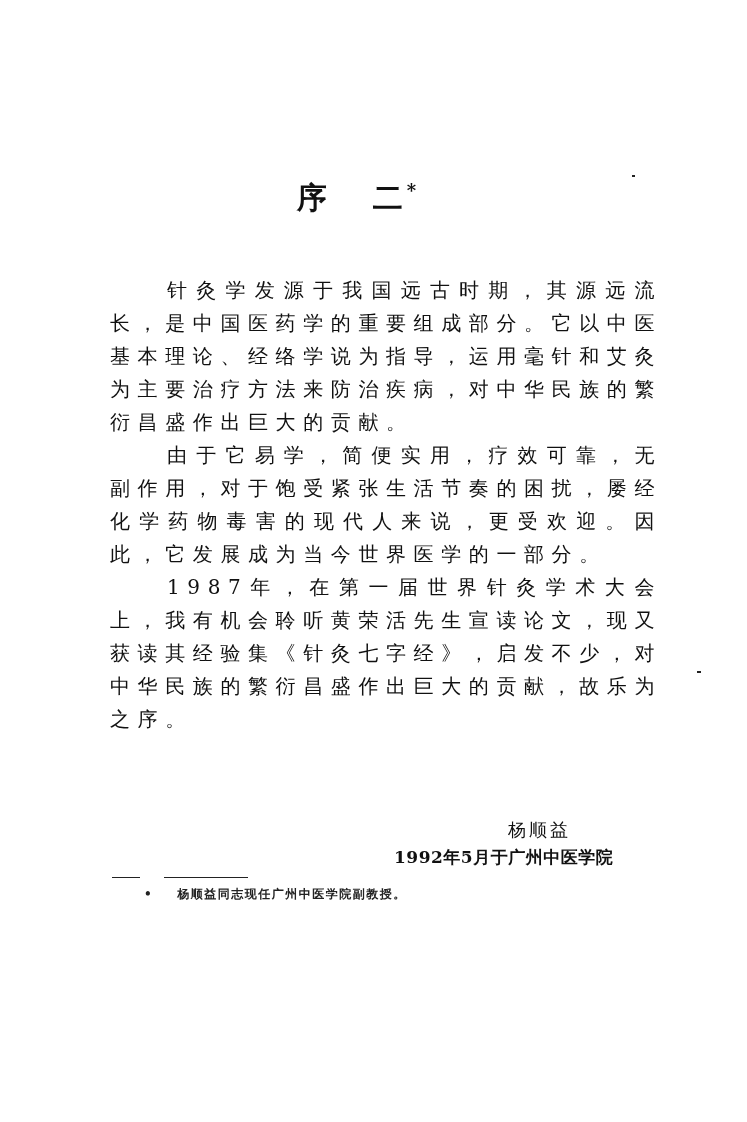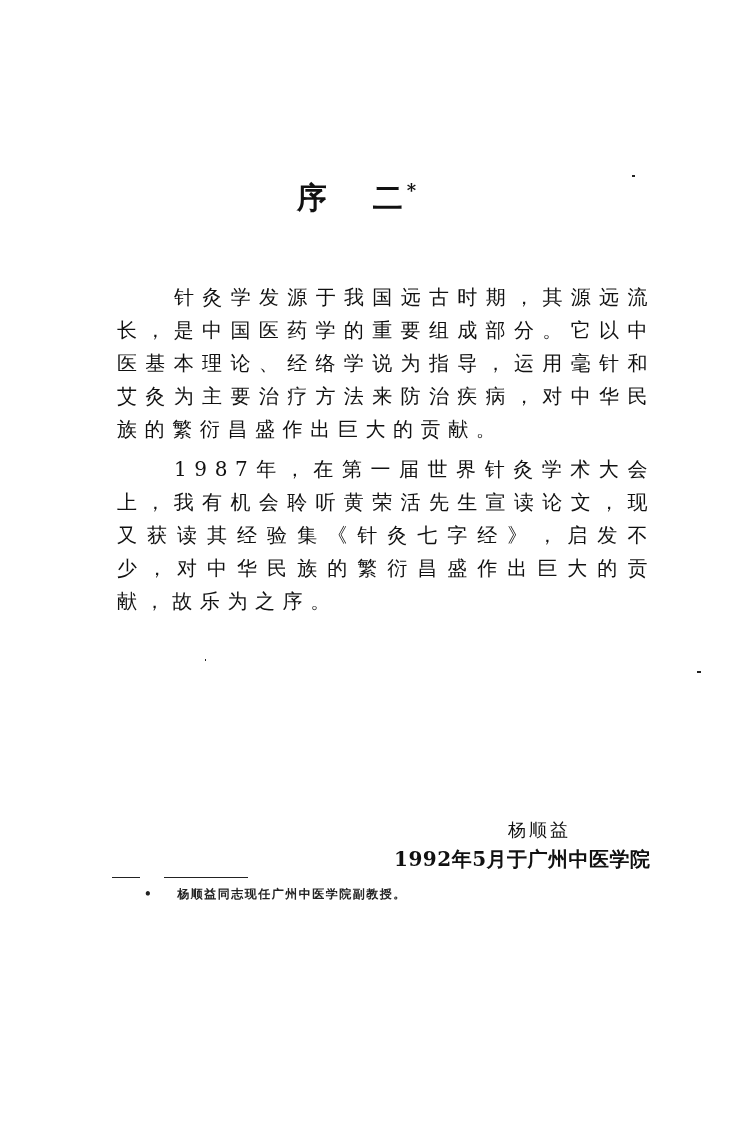--- a/index.html
+++ b/index.html
@@ -14,28 +14,28 @@
       font-size: 30px; font-weight: bold; letter-spacing: 2px;
     }
     .title .t1 { display: inline-block; margin-right: 44px; }
     .title .t2 { display: inline-block; }
     .title .star { font-size: 18px; vertical-align: top; position: relative; top: 2px; margin-left: 2px; }
     .body-text {
       position: absolute; left: 110px; top: 274px; width: 552px;
       font-size: 20px; line-height: 33px; letter-spacing: 7.6px;
       text-align: justify;
     }
-    .body-text p { margin: 7px; text-indent: 57px; }
+    .body-text p { margin: 0; text-indent: 57px; }
     .signature {
       position: absolute; top: 818px; left: 508px;
       font-size: 18px; letter-spacing: 3px;
     }
     .dateline {
       position: absolute; top: 846px; left: 394px;
-      font-size: 20px; font-weight: bold; letter-spacing: 0.5px;
+      font-size: 17px; font-weight: bold; letter-spacing: 0.5px;
     }
     .rule1 { position: absolute; top: 877px; left: 112px; width: 28px; border-top: 1px solid #222; }
     .rule2 { position: absolute; top: 877px; left: 164px; width: 84px; border-top: 1px solid #222; }
     .footnote {
       position: absolute; top: 886px; left: 144px;
       font-size: 12px; font-weight: bold; letter-spacing: 1.5px; color: #222;
     }
     .footnote .bullet { display: inline-block; margin-right: 24px; font-size: 12px; }
     .speck { position: absolute; background: #222; }
   </style>
@@ -43,20 +43,21 @@
 <body>
 
 <div class="page">
 
   <div class="title">
     <span class="t1">序</span><span class="t2">二</span><span class="star">*</span>
   </div>
 
   <div class="body-text">
     <p>针灸学发源于我国远古时期，其源远流长，是中国医药学的重要组成部分。它以中医基本理论、经络学说为指导，运用毫针和艾灸为主要治疗方法来防治疾病，对中华民族的繁衍昌盛作出巨大的贡献。</p>
+    <p>由于它易学，简便实用，疗效可靠，无副作用，对于饱受紧张生活节奏的困扰，屡经化学药物毒害的现代人来说，更受欢迎。因此，它发展成为当今世界医学的一部分。</p>
     <p>1987年，在第一届世界针灸学术大会上，我有机会聆听黄荣活先生宣读论文，现又获读其经验集《针灸七字经》，启发不少，对中华民族的繁衍昌盛作出巨大的贡献，故乐为之序。</p>
   </div>
 
   <div class="signature">杨顺益</div>
   <div class="dateline">1992年5月于广州中医学院</div>
 
   <div class="rule1"></div>
   <div class="rule2"></div>
 
   <div class="footnote">

